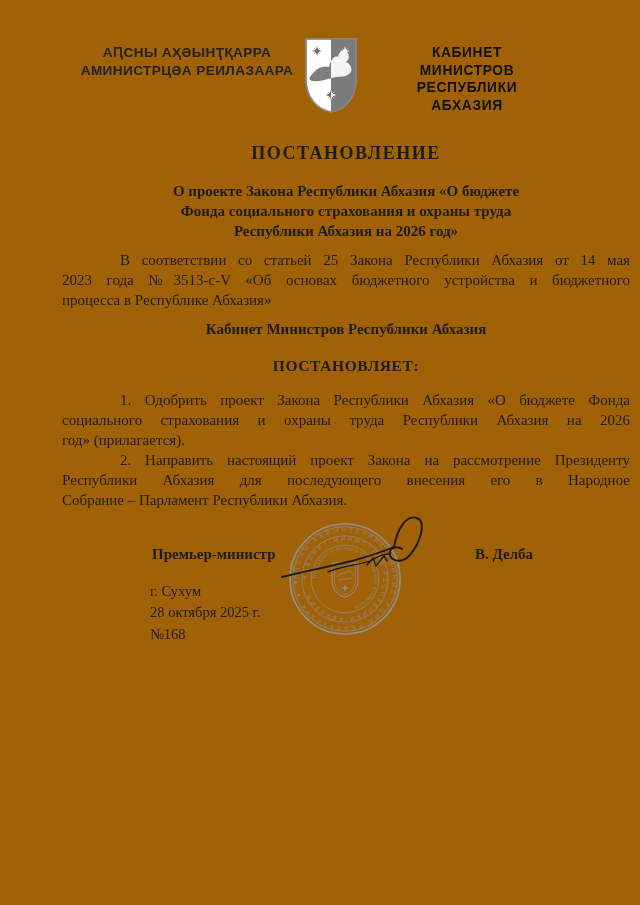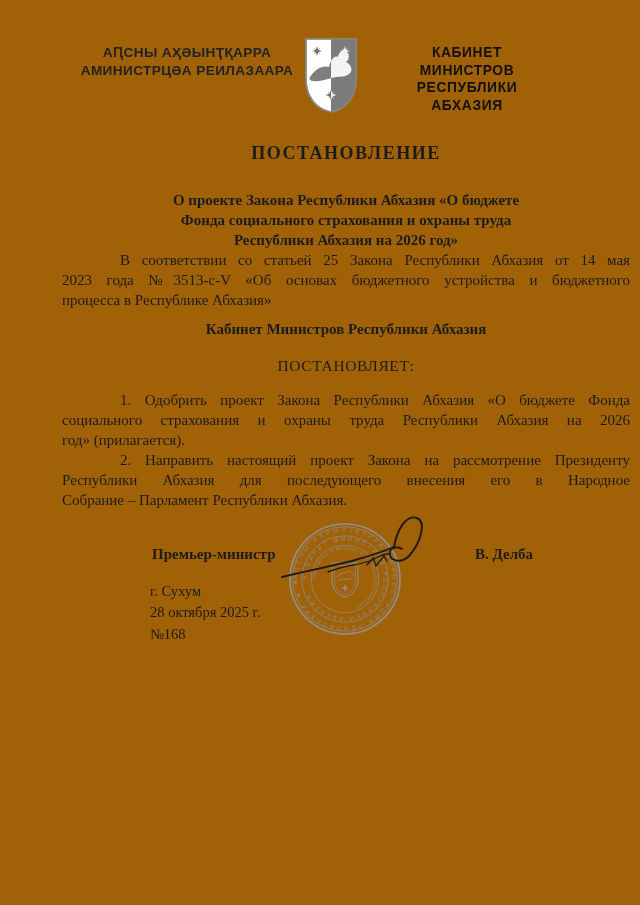--- a/index.html
+++ b/index.html
@@ -27,36 +27,36 @@
   }
   .arms{position:absolute;left:302px;top:35px;width:58px;height:80px;}
   
   .title{
     position:absolute;left:62px;top:143px;width:568px;
     text-align:center;font-weight:bold;font-size:18px;
     letter-spacing:1.5px;
   }
   .subject{
     position:absolute;left:62px;top:181px;width:568px;
-    text-align:center;font-weight:bold;font-size:15px;line-height:20px;margin-top:9px;
+    text-align:center;font-weight:bold;font-size:15px;line-height:20px;
   }
   
   .bodyblock{position:absolute;left:62px;width:568px;font-size:15px;line-height:20px;}
   .preamble{top:250px;}
   .items{top:390px;}
   .ln{text-align:justify;text-align-last:justify;}
   .ln-first{padding-left:58px;}
   .ln-last{text-align:right;text-align-last:left;}
   .authority{
     position:absolute;left:62px;top:321px;width:568px;
     text-align:center;font-weight:bold;font-size:15px;
   }
   .decree{
     position:absolute;left:62px;top:357px;width:568px;
-    text-align:center;font-weight:normal;font-size:15.5px;letter-spacing:.6px;
+    text-align:center;font-weight:bold;font-size:15.5px;letter-spacing:.6px;
   }
   
   .sig-post{position:absolute;left:152px;top:546px;font-weight:bold;font-size:15px;}
   .sig-name{position:absolute;left:475px;top:546px;font-weight:bold;font-size:15px;}
   .meta-city{position:absolute;left:150px;top:583px;font-size:14.5px;}
   .meta-date{position:absolute;left:150px;top:604px;font-size:14.5px;}
   .meta-num{position:absolute;left:150px;top:626px;font-size:14.5px;}
   .stampwrap{position:absolute;left:270px;top:510px;width:182px;height:142px;}
   .st-ring{font-family:"Liberation Sans", sans-serif;fill:#8b8b8b;}
   .st-ring-o{font-size:6px;letter-spacing:2.9px;}

